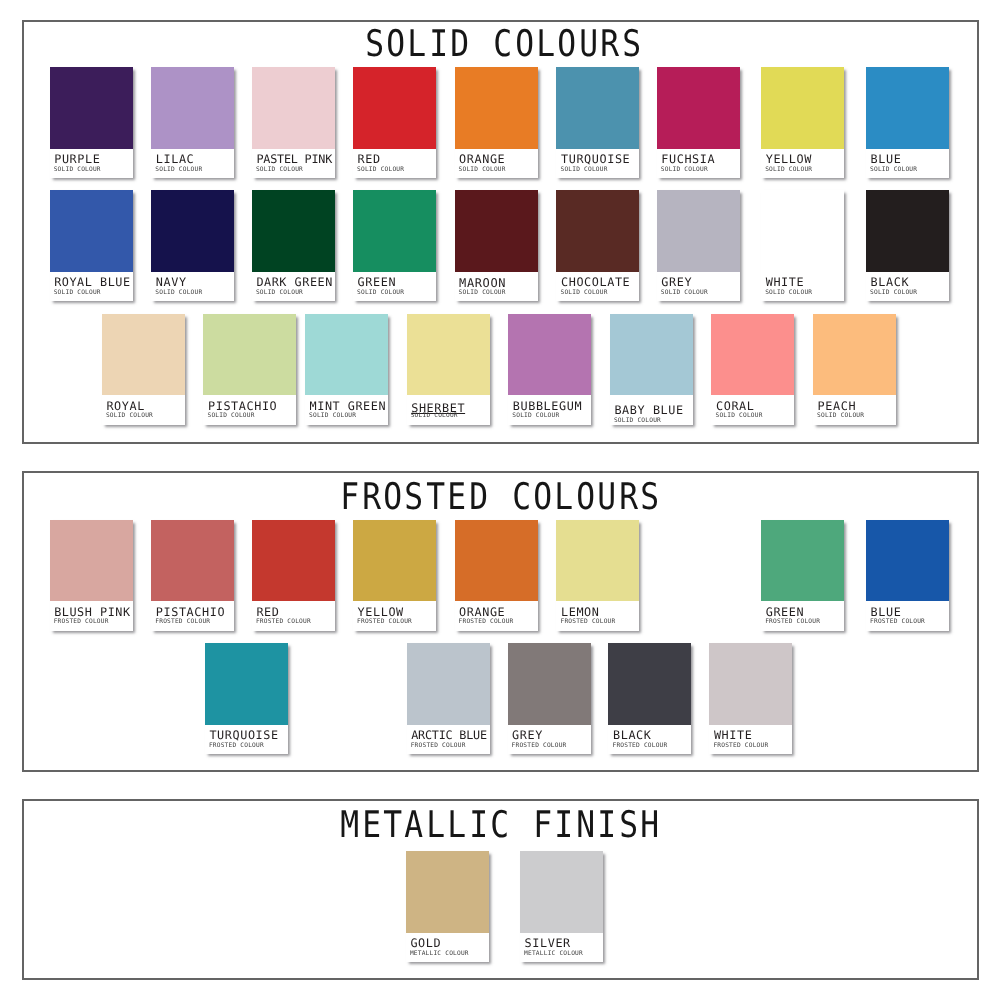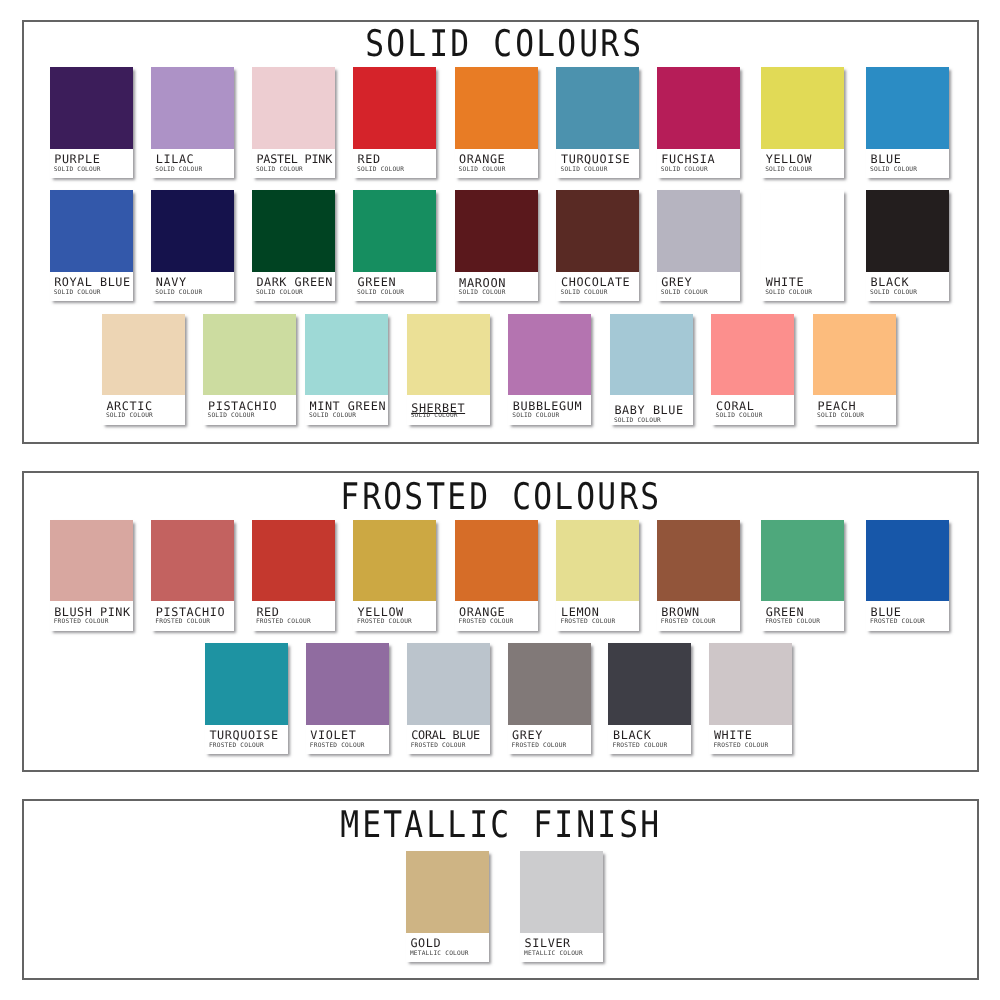--- a/index.html
+++ b/index.html
@@ -182,21 +182,21 @@
     <div class="card" style="left: 866px; top: 190px; width: 83px; height: 111px;">
       <div class="swatch" style="height: 81.5px; background: rgb(35, 30, 30);"></div>
       <div class="label" style="height: 29.5px;">
         <div class="name" style="top: 5.9px; font-size: 11.8px;">BLACK</div>
         <div class="sub" style="top: 18.3px; font-size: 6.2px;">SOLID COLOUR</div>
       </div>
     </div>
     <div class="card" style="left: 101.8px; top: 313.5px; width: 83px; height: 111px;">
       <div class="swatch" style="height: 81.5px; background: rgb(237, 213, 180);"></div>
       <div class="label" style="height: 29.5px;">
-        <div class="name" style="top: 5.9px; font-size: 11.8px;">ARCTIC</div>
+        <div class="name" style="top: 5.9px; font-size: 11.8px;">ROYAL</div>
         <div class="sub" style="top: 18.3px; font-size: 6.2px;">SOLID COLOUR</div>
       </div>
     </div>
     <div class="card" style="left: 203.4px; top: 313.5px; width: 93px; height: 111px;">
       <div class="swatch" style="height: 81.5px; background: rgb(204, 220, 160);"></div>
       <div class="label" style="height: 29.5px;">
         <div class="name" style="top: 5.9px; font-size: 11.8px;">PISTACHIO</div>
         <div class="sub" style="top: 18.3px; font-size: 6.2px;">SOLID COLOUR</div>
       </div>
     </div>
@@ -284,27 +284,20 @@
         <div class="sub" style="top: 18.3px; font-size: 6.2px;">FROSTED COLOUR</div>
       </div>
     </div>
     <div class="card" style="left: 556.4px; top: 519.5px; width: 83px; height: 111px;">
       <div class="swatch" style="height: 81.5px; background: rgb(229, 222, 145);"></div>
       <div class="label" style="height: 29.5px;">
         <div class="name" style="top: 5.9px; font-size: 11.8px;">LEMON</div>
         <div class="sub" style="top: 18.3px; font-size: 6.2px;">FROSTED COLOUR</div>
       </div>
     </div>
-    <div class="card" style="left: 656.7px; top: 519.5px; width: 83px; height: 111px;">
-      <div class="swatch" style="height: 81.5px; background: rgb(146, 85, 58);"></div>
-      <div class="label" style="height: 29.5px;">
-        <div class="name" style="top: 5.9px; font-size: 11.8px;">BROWN</div>
-        <div class="sub" style="top: 18.3px; font-size: 6.2px;">FROSTED COLOUR</div>
-      </div>
-    </div>
     <div class="card" style="left: 761.1px; top: 519.5px; width: 83px; height: 111px;">
       <div class="swatch" style="height: 81.5px; background: rgb(78, 168, 124);"></div>
       <div class="label" style="height: 29.5px;">
         <div class="name" style="top: 5.9px; font-size: 11.8px;">GREEN</div>
         <div class="sub" style="top: 18.3px; font-size: 6.2px;">FROSTED COLOUR</div>
       </div>
     </div>
     <div class="card" style="left: 866px; top: 519.5px; width: 83px; height: 111px;">
       <div class="swatch" style="height: 81.5px; background: rgb(23, 87, 169);"></div>
       <div class="label" style="height: 29.5px;">
@@ -312,31 +305,24 @@
         <div class="sub" style="top: 18.3px; font-size: 6.2px;">FROSTED COLOUR</div>
       </div>
     </div>
     <div class="card" style="left: 204.8px; top: 643px; width: 83px; height: 111px;">
       <div class="swatch" style="height: 81.5px; background: rgb(30, 147, 162);"></div>
       <div class="label" style="height: 29.5px;">
         <div class="name" style="top: 5.9px; font-size: 11.8px;">TURQUOISE</div>
         <div class="sub" style="top: 18.3px; font-size: 6.2px;">FROSTED COLOUR</div>
       </div>
     </div>
-    <div class="card" style="left: 305.7px; top: 643px; width: 83px; height: 111px;">
-      <div class="swatch" style="height: 81.5px; background: rgb(144, 108, 160);"></div>
-      <div class="label" style="height: 29.5px;">
-        <div class="name" style="top: 5.9px; font-size: 11.8px;">VIOLET</div>
-        <div class="sub" style="top: 18.3px; font-size: 6.2px;">FROSTED COLOUR</div>
-      </div>
-    </div>
     <div class="card" style="left: 406.6px; top: 643px; width: 83px; height: 111px;">
       <div class="swatch" style="height: 81.5px; background: rgb(187, 196, 204);"></div>
       <div class="label" style="height: 29.5px;">
-        <div class="name" style="top: 5.9px; font-size: 11.8px; letter-spacing: -0.223438px;">CORAL BLUE</div>
+        <div class="name" style="top: 5.9px; font-size: 11.8px; letter-spacing: -0.223438px;">ARCTIC BLUE</div>
         <div class="sub" style="top: 18.3px; font-size: 6.2px;">FROSTED COLOUR</div>
       </div>
     </div>
     <div class="card" style="left: 507.5px; top: 643px; width: 83px; height: 111px;">
       <div class="swatch" style="height: 81.5px; background: rgb(129, 121, 120);"></div>
       <div class="label" style="height: 29.5px;">
         <div class="name" style="top: 5.9px; font-size: 11.8px;">GREY</div>
         <div class="sub" style="top: 18.3px; font-size: 6.2px;">FROSTED COLOUR</div>
       </div>
     </div>

